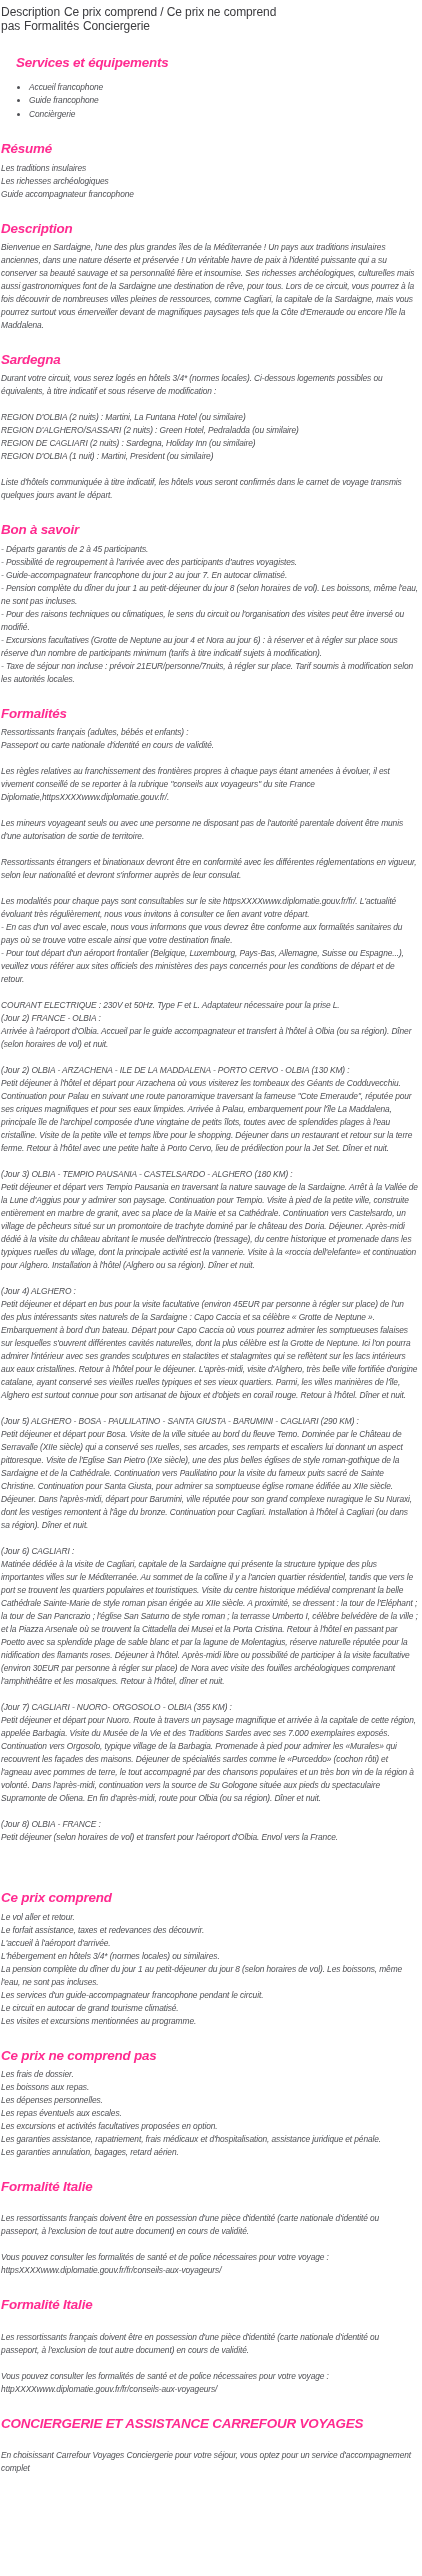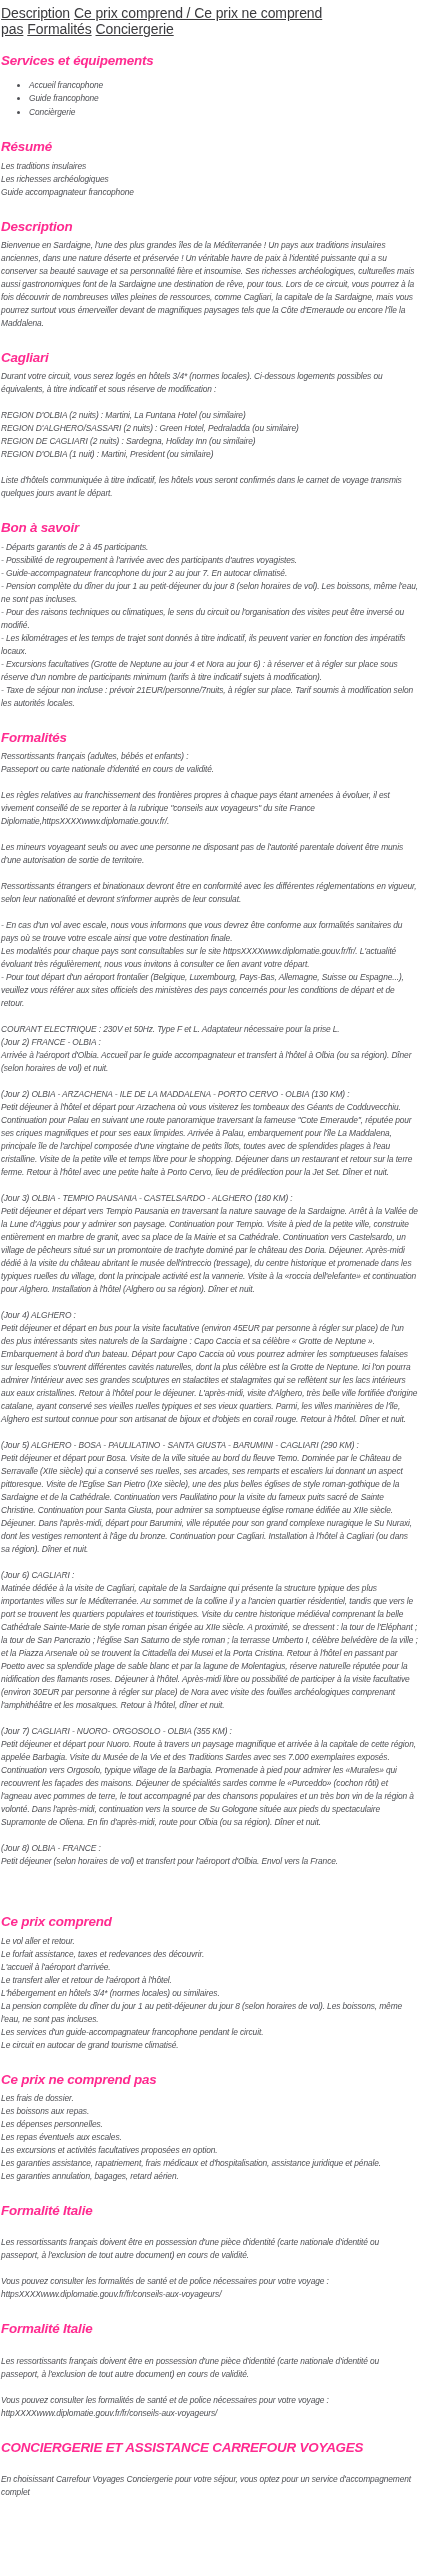--- a/index.html
+++ b/index.html
@@ -9,42 +9,41 @@
   }
   html,body{margin:0;padding:0;background:#ffffff;}
   body{
     width:422px;
     font-family:"Liberation Sans", sans-serif;
     color:var(--body-text);
     -webkit-font-smoothing:antialiased;
   }
   .page{padding:4.5px 3.3px 20px 1.1px;}
   .anchor-nav{
-    font-size:14px;
+    font-size:12px;
     color:var(--nav-text);
     font-style:normal;
     letter-spacing:-0.1px;
-    margin-bottom:16px;
-    text-decoration:underline;
+    margin-bottom:22px;
   }
   .anchor-nav a{
     color:inherit;
     text-decoration:none;
     margin-right:3.9px;
   }
   h2{
     color:var(--accent);
     font-style:italic;
     font-weight:bold;
     font-size:13.4px;
     letter-spacing:-0.2px;
     margin:20px 0 5px 0;
     line-height:1.15;
   }
-  section:first-of-type h2{margin-top:0;}
+  section:first-of-type h2{margin-top:0;padding-left:15px;}
   p{
     font-style:italic;
     font-size:8.4px;
     line-height:13px;
     letter-spacing:-0.1px;
     margin:0;
   }
   .gap{height:13px;}
   ul{
     margin:11px 0 0 0;
@@ -76,54 +75,53 @@
         <h2>Résumé</h2>
         <p>Les traditions insulaires</p>
         <p>Les richesses archéologiques</p>
         <p>Guide accompagnateur francophone</p>
       </section>
       <section>
         <h2>Description</h2>
         <p>Bienvenue en Sardaigne, l'une des plus grandes îles de la Méditerranée ! Un pays aux traditions insulaires anciennes, dans une nature déserte et préservée ! Un véritable havre de paix à l'identité puissante qui a su conserver sa beauté sauvage et sa personnalité fière et insoumise. Ses richesses archéologiques, culturelles mais aussi gastronomiques font de la Sardaigne une destination de rêve, pour tous. Lors de ce circuit, vous pourrez à la fois découvrir de nombreuses villes pleines de ressources, comme Cagliari, la capitale de la Sardaigne, mais vous pourrez surtout vous émerveiller devant de magnifiques paysages tels que la Côte d'Emeraude ou encore l'île la Maddalena.</p>
       </section>
       <section>
-        <h2>Cagliari</h2>
+        <h2>Sardegna</h2>
         <p>Durant votre circuit, vous serez logés en hôtels 3/4* (normes locales). Ci-dessous logements possibles ou équivalents, à titre indicatif et sous réserve de modification :</p>
         <div class="gap"></div>
         <p>REGION D'OLBIA (2 nuits) : Martini, La Funtana Hotel (ou similaire)</p>
         <p>REGION D'ALGHERO/SASSARI (2 nuits) : Green Hotel, Pedraladda (ou similaire)</p>
         <p>REGION DE CAGLIARI (2 nuits) : Sardegna, Holiday Inn (ou similaire)</p>
         <p>REGION D'OLBIA (1 nuit) : Martini, President (ou similaire)</p>
         <div class="gap"></div>
         <p>Liste d'hôtels communiquée à titre indicatif, les hôtels vous seront confirmés dans le carnet de voyage transmis quelques jours avant le départ.</p>
       </section>
       <section>
         <h2>Bon à savoir</h2>
         <p>- Départs garantis de 2 à 45 participants.</p>
         <p>- Possibilité de regroupement à l'arrivée avec des participants d'autres voyagistes.</p>
         <p>- Guide-accompagnateur francophone du jour 2 au jour 7. En autocar climatisé.</p>
         <p>- Pension complète du dîner du jour 1 au petit-déjeuner du jour 8 (selon horaires de vol). Les boissons, même l'eau, ne sont pas incluses.</p>
         <p>- Pour des raisons techniques ou climatiques, le sens du circuit ou l'organisation des visites peut être inversé ou modifié.</p>
-        <p>- Les kilométrages et les temps de trajet sont donnés à titre indicatif, ils peuvent varier en fonction des impératifs locaux.</p>
         <p>- Excursions facultatives (Grotte de Neptune au jour 4 et Nora au jour 6) : à réserver et à régler sur place sous réserve d'un nombre de participants minimum (tarifs à titre indicatif sujets à modification).</p>
         <p>- Taxe de séjour non incluse : prévoir 21EUR/personne/7nuits, à régler sur place. Tarif soumis à modification selon les autorités locales.</p>
       </section>
       <section>
         <h2>Formalités</h2>
         <p>Ressortissants français (adultes, bébés et enfants) :</p>
         <p>Passeport ou carte nationale d'identité en cours de validité.</p>
         <div class="gap"></div>
         <p>Les règles relatives au franchissement des frontières propres à chaque pays étant amenées à évoluer, il est vivement conseillé de se reporter à la rubrique "conseils aux voyageurs" du site France Diplomatie,httpsXXXXwww.diplomatie.gouv.fr/.</p>
         <div class="gap"></div>
         <p>Les mineurs voyageant seuls ou avec une personne ne disposant pas de l'autorité parentale doivent être munis d'une autorisation de sortie de territoire.</p>
         <div class="gap"></div>
         <p>Ressortissants étrangers et binationaux devront être en conformité avec les différentes réglementations en vigueur, selon leur nationalité et devront s'informer auprès de leur consulat.</p>
         <div class="gap"></div>
+        <p>Les modalités pour chaque pays sont consultables sur le site httpsXXXXwww.diplomatie.gouv.fr/fr/. L'actualité évoluant très régulièrement, nous vous invitons à consulter ce lien avant votre départ.</p>
         <p>- En cas d'un vol avec escale, nous vous informons que vous devrez être conforme aux formalités sanitaires du pays où se trouve votre escale ainsi que votre destination finale.</p>
-        <p>Les modalités pour chaque pays sont consultables sur le site httpsXXXXwww.diplomatie.gouv.fr/fr/. L'actualité évoluant très régulièrement, nous vous invitons à consulter ce lien avant votre départ.</p>
         <p>- Pour tout départ d'un aéroport frontalier (Belgique, Luxembourg, Pays-Bas, Allemagne, Suisse ou Espagne...), veuillez vous référer aux sites officiels des ministères des pays concernés pour les conditions de départ et de retour.</p>
         <div class="gap"></div>
         <p>COURANT ELECTRIQUE : 230V et 50Hz. Type F et L. Adaptateur nécessaire pour la prise L.</p>
       </section>
       <section>
         <p>(Jour 2) FRANCE - OLBIA :</p>
         <p>Arrivée à l'aéroport d'Olbia. Accueil par le guide accompagnateur et transfert à l'hôtel à Olbia (ou sa région). Dîner (selon horaires de vol) et nuit.</p>
         <div class="gap"></div>
         <p>(Jour 2) OLBIA - ARZACHENA - ILE DE LA MADDALENA - PORTO CERVO - OLBIA (130 KM) :</p>
         <p>Petit déjeuner à l'hôtel et départ pour Arzachena où vous visiterez les tombeaux des Géants de Codduvecchiu. Continuation pour Palau en suivant une route panoramique traversant la fameuse "Cote Emeraude", réputée pour ses criques magnifiques et pour ses eaux limpides. Arrivée à Palau, embarquement pour l'île La Maddalena, principale île de l'archipel composée d'une vingtaine de petits îlots, toutes avec de splendides plages à l'eau cristalline. Visite de la petite ville et temps libre pour le shopping. Déjeuner dans un restaurant et retour sur la terre ferme. Retour à l'hôtel avec une petite halte à Porto Cervo, lieu de prédilection pour la Jet Set. Dîner et nuit.</p>
@@ -146,25 +144,25 @@
         <p>(Jour 8) OLBIA - FRANCE :</p>
         <p>Petit déjeuner (selon horaires de vol) et transfert pour l'aéroport d'Olbia. Envol vers la France.</p>
         <div class="gap"></div>
         <div class="gap"></div>
       </section>
       <section>
         <h2>Ce prix comprend</h2>
         <p>Le vol aller et retour.</p>
         <p>Le forfait assistance, taxes et redevances des découvrir.</p>
         <p>L'accueil à l'aéroport d'arrivée.</p>
-        <p>Le transfert aller et retour de l'aéroport à l'hôtel.</p>
         <p>L'hébergement en hôtels 3/4* (normes locales) ou similaires.</p>
         <p>La pension complète du dîner du jour 1 au petit-déjeuner du jour 8 (selon horaires de vol). Les boissons, même l'eau, ne sont pas incluses.</p>
         <p>Les services d'un guide-accompagnateur francophone pendant le circuit.</p>
         <p>Le circuit en autocar de grand tourisme climatisé.</p>
+        <p>Les visites et excursions mentionnées au programme.</p>
       </section>
       <section>
         <h2>Ce prix ne comprend pas</h2>
         <p>Les frais de dossier.</p>
         <p>Les boissons aux repas.</p>
         <p>Les dépenses personnelles.</p>
         <p>Les repas éventuels aux escales.</p>
         <p>Les excursions et activités facultatives proposées en option.</p>
         <p>Les garanties assistance, rapatriement, frais médicaux et d'hospitalisation, assistance juridique et pénale.</p>
         <p>Les garanties annulation, bagages, retard aérien.</p>

